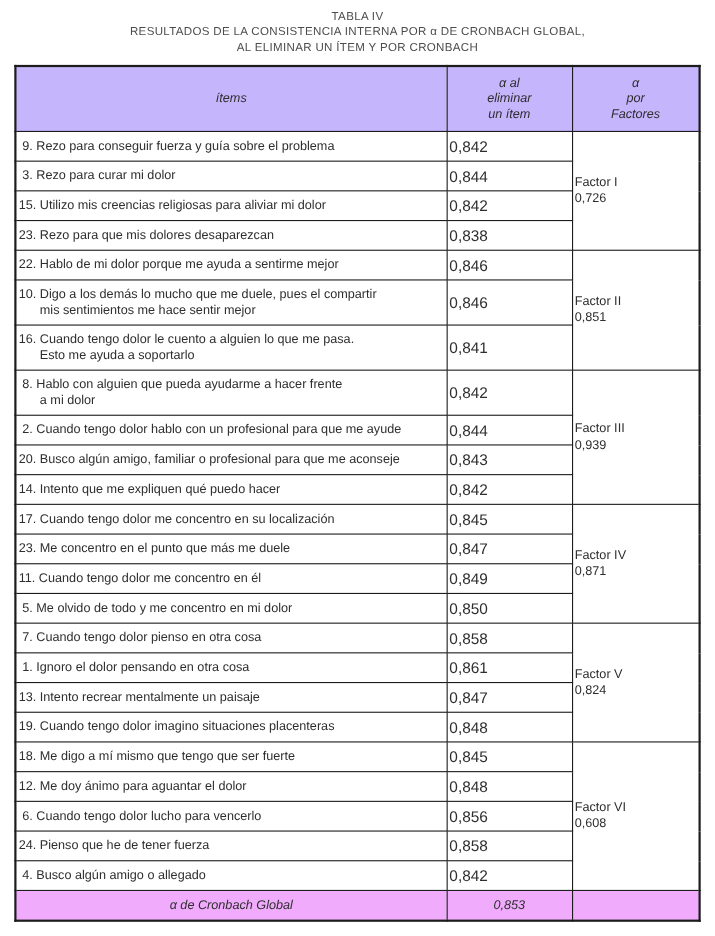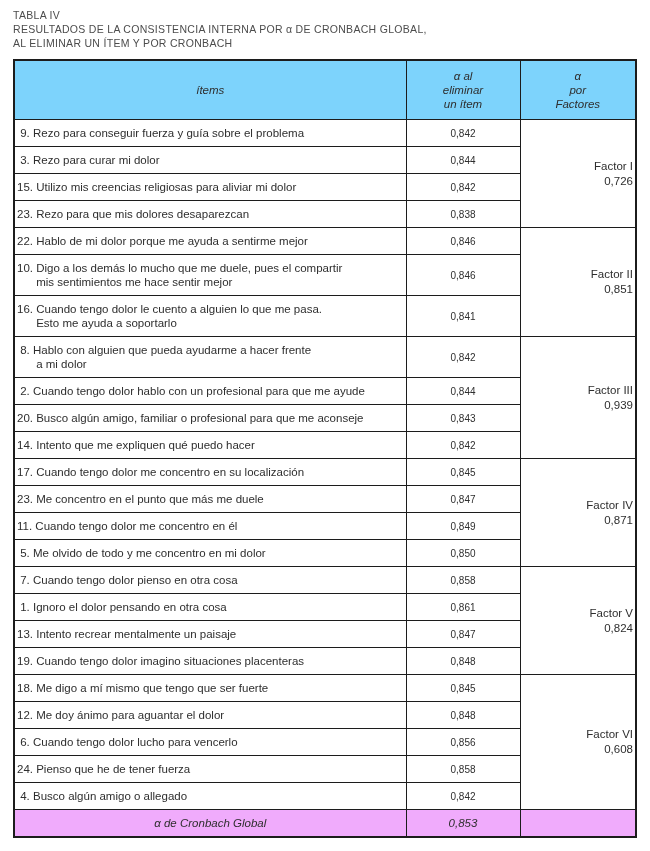--- a/index.html
+++ b/index.html
@@ -5,65 +5,65 @@
   html, body { margin: 0; padding: 0; background: #ffffff; }
   body { font-family: "Liberation Sans", sans-serif; color: #2e2e2e; }
   .page {
     width: 650px;
     min-height: 851px;
     box-sizing: border-box;
     padding: 8px 13px 12px 13px;
     background: #ffffff;
   }
   .titles {
-    text-align: left;
+    text-align: center;
     color: #4c4c4c;
     font-size: 10.5px;
     line-height: 14px;
     letter-spacing: 0.3px;
     margin-bottom: 9px;
   }
   table.alpha-table {
     width: 100%;
     border-collapse: collapse;
     table-layout: fixed;
     border: 2px solid #1c1c1c;
   }
   .alpha-table th, .alpha-table td {
     border: 1px solid #1c1c1c;
   }
   .alpha-table thead th {
-    background: #7dd3fc;
+    background: #c4b5fd;
     font-weight: normal;
     font-style: italic;
     font-size: 11.5px;
     line-height: 14px;
     text-align: center;
     vertical-align: middle;
     white-space: pre-line;
     padding: 8px 4px;
     color: #2e2e2e;
   }
   td.item {
     font-size: 11.5px;
     line-height: 14px;
     padding: 6px 6px 6px 2px;
     white-space: pre-wrap;
     vertical-align: middle;
   }
   td.alpha {
-    font-size: 10px;
-    text-align: center;
+    font-size: 14px;
+    text-align: left;
     vertical-align: middle;
     padding: 4px 2px;
   }
   td.factor {
     font-size: 11.5px;
     line-height: 15px;
-    text-align: right;
+    text-align: left;
     vertical-align: middle;
     white-space: pre-line;
     padding: 4px 2px;
   }
   .alpha-table tfoot td {
     background: #f0abfc;
     font-style: italic;
     font-size: 11.5px;
     text-align: center;
     padding: 7px 4px;

